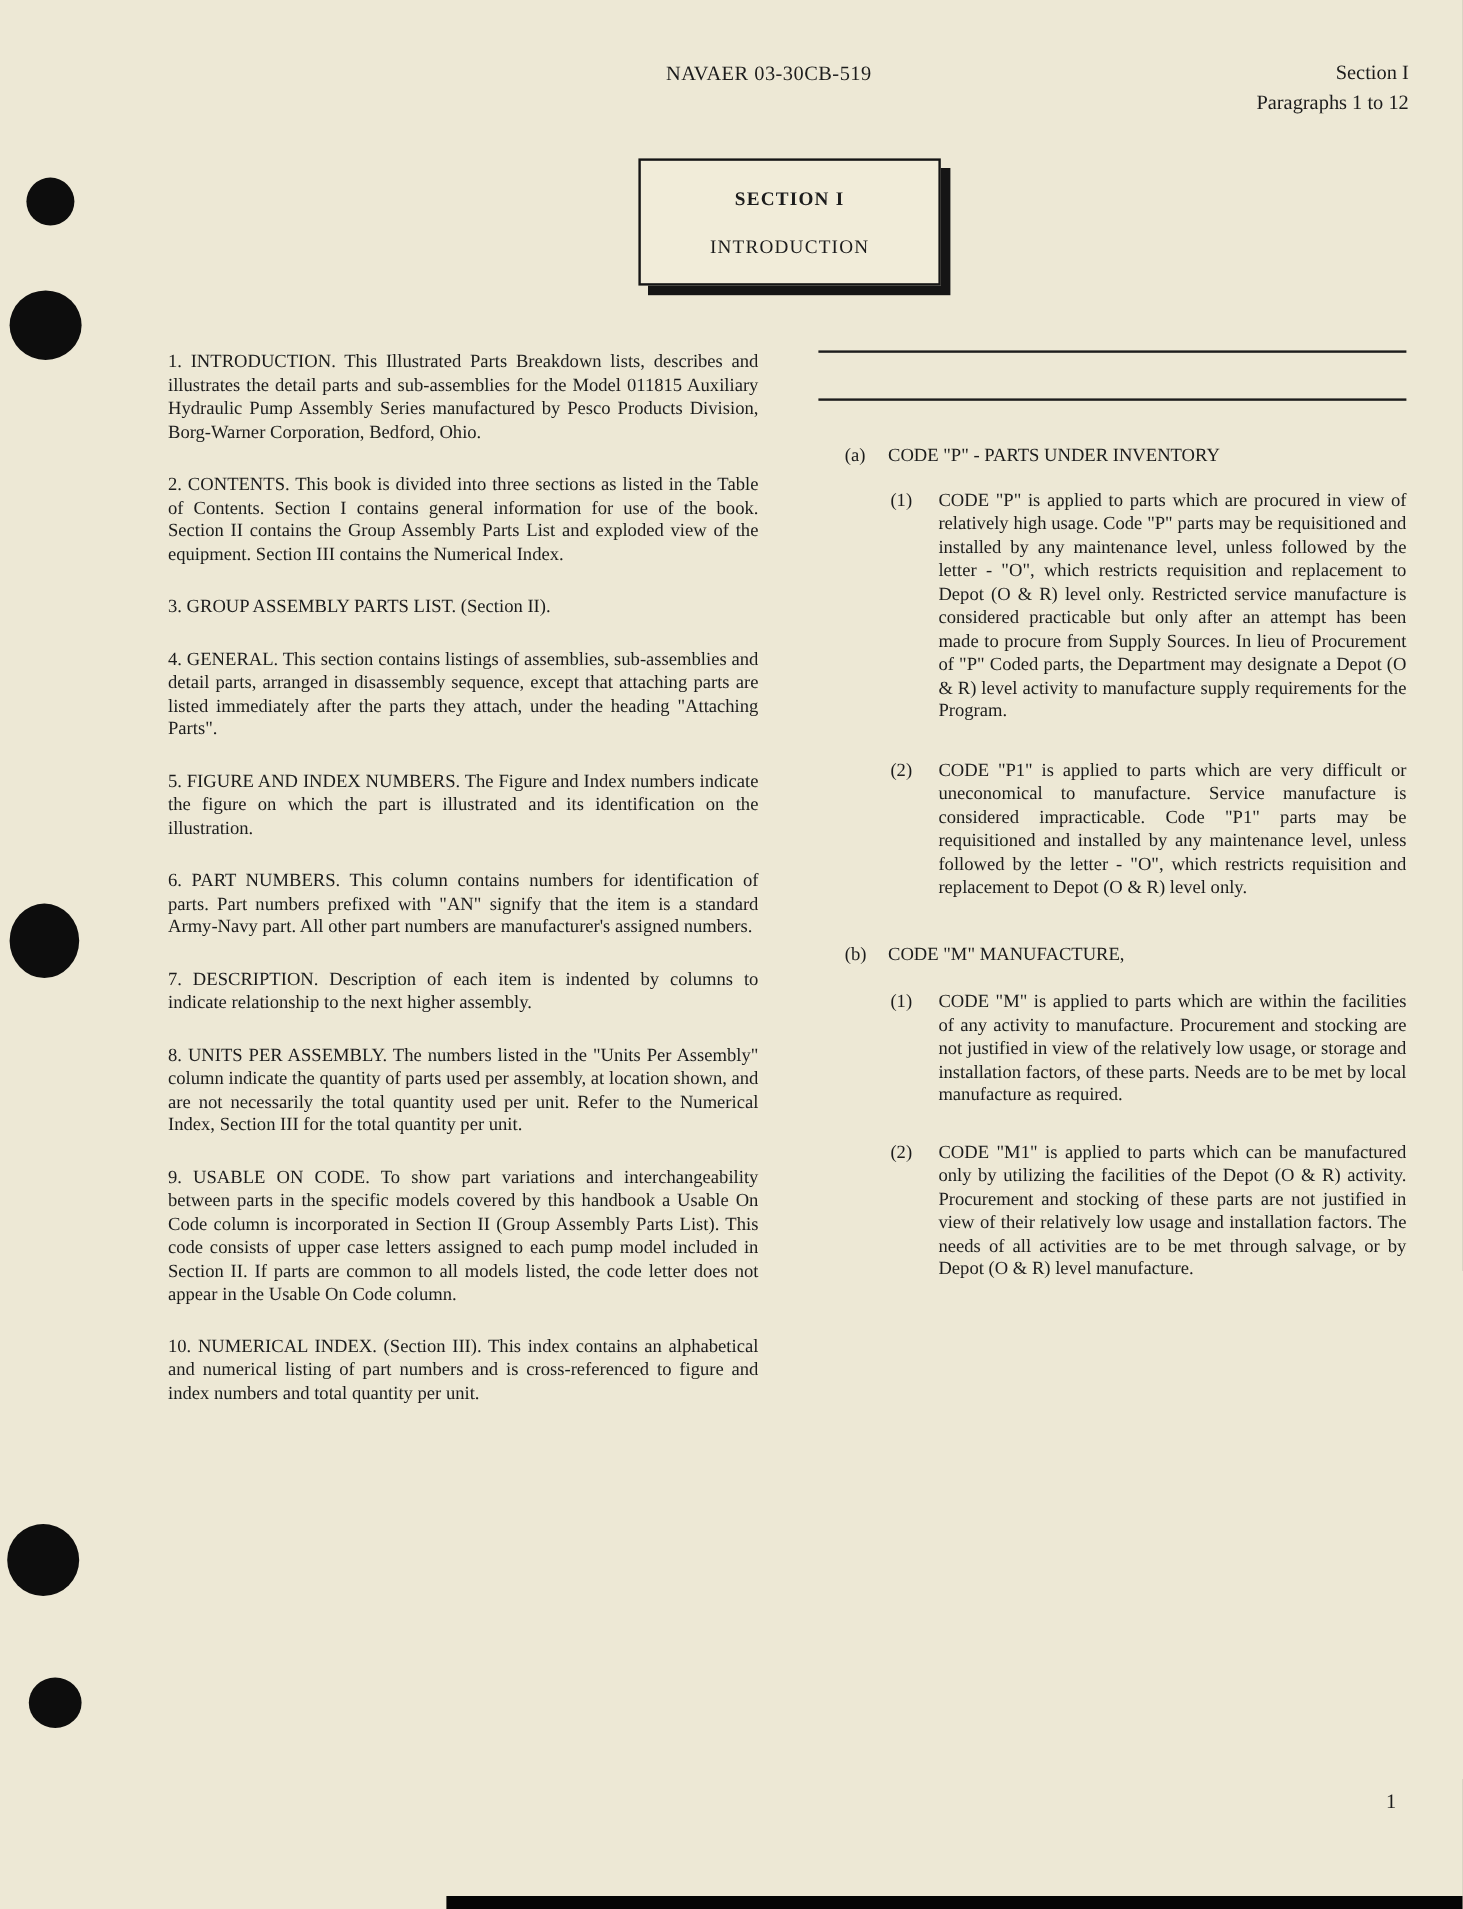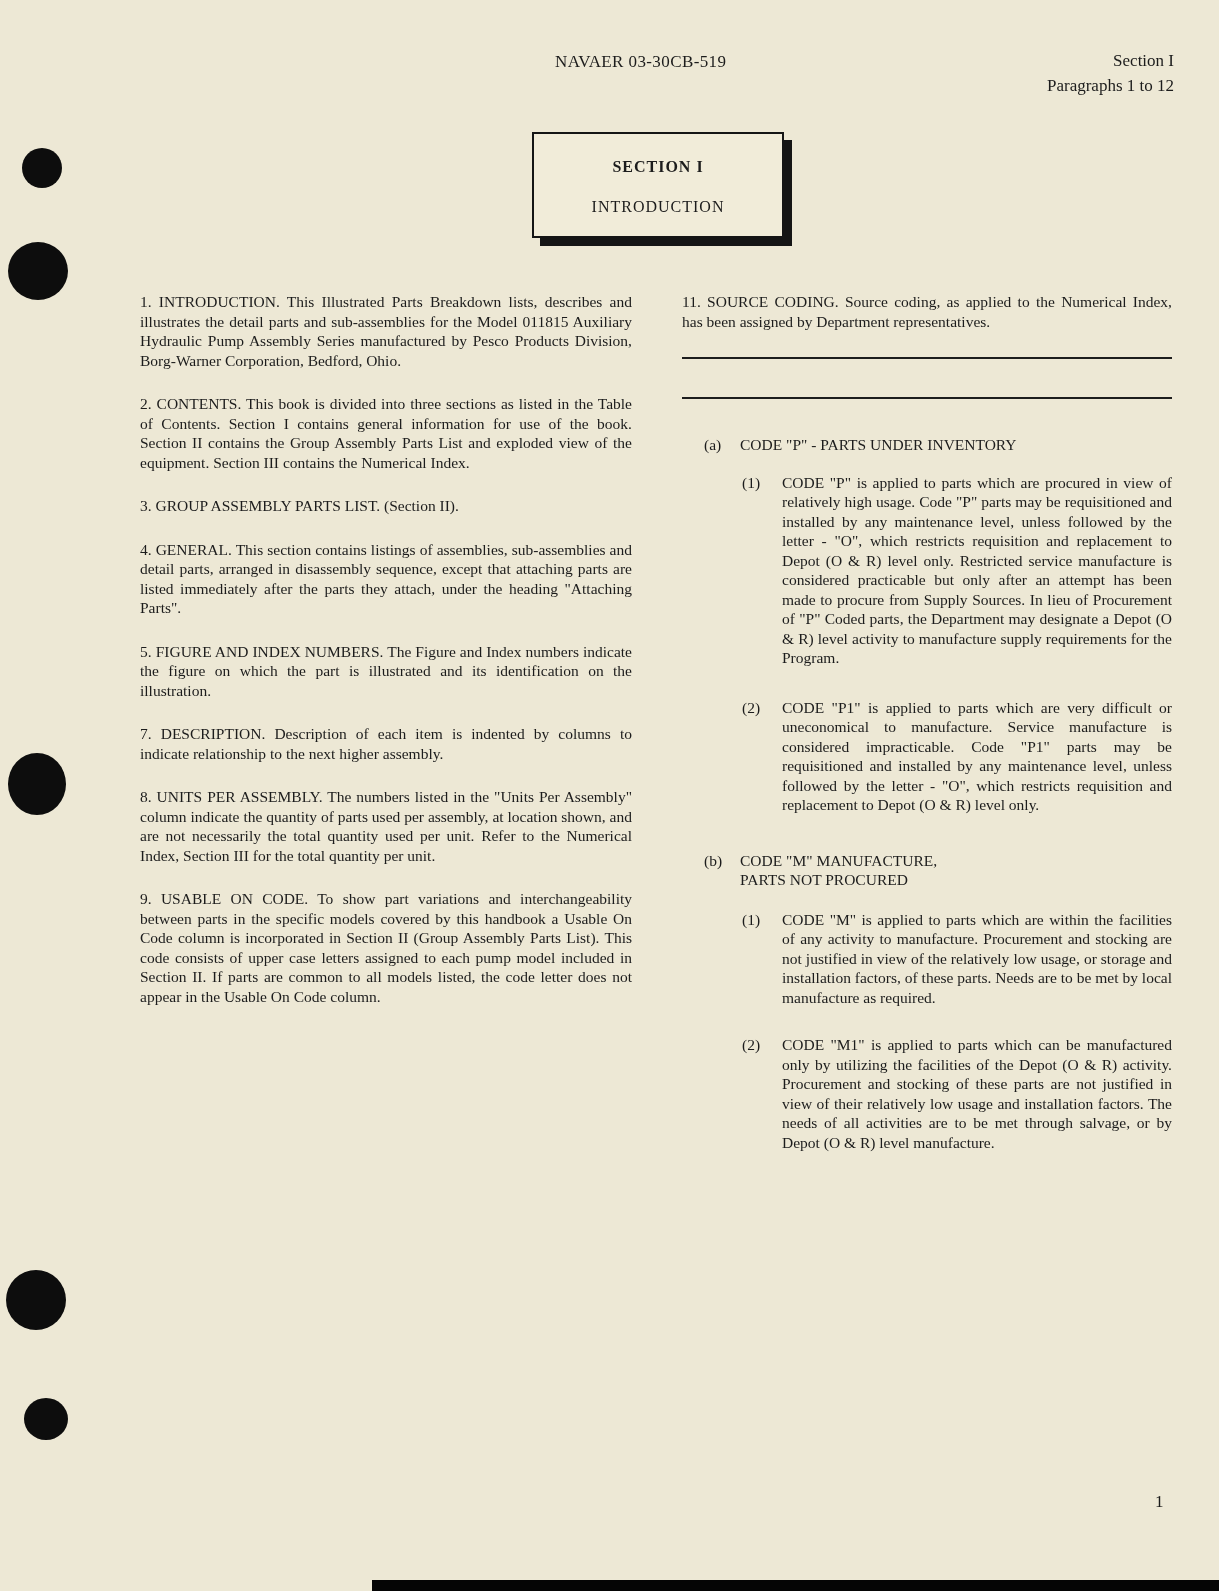--- a/index.html
+++ b/index.html
@@ -73,27 +73,28 @@
     <div class="tb1">SECTION I</div>
     <div class="tb2">INTRODUCTION</div>
   </div>
 
   <div class="col col-left">
     <p>1. INTRODUCTION. This Illustrated Parts Breakdown lists, describes and illustrates the detail parts and sub-assemblies for the Model 011815 Auxiliary Hydraulic Pump Assembly Series manufactured by Pesco Products Division, Borg-Warner Corporation, Bedford, Ohio.</p>
     <p>2. CONTENTS. This book is divided into three sections as listed in the Table of Contents. Section I contains general information for use of the book. Section II contains the Group Assembly Parts List and exploded view of the equipment. Section III contains the Numerical Index.</p>
     <p>3. GROUP ASSEMBLY PARTS LIST. (Section II).</p>
     <p>4. GENERAL. This section contains listings of assemblies, sub-assemblies and detail parts, arranged in disassembly sequence, except that attaching parts are listed immediately after the parts they attach, under the heading "Attaching Parts".</p>
     <p>5. FIGURE AND INDEX NUMBERS. The Figure and Index numbers indicate the figure on which the part is illustrated and its identification on the illustration.</p>
+    <p>6. PART NUMBERS. This column contains numbers for identification of parts. Part numbers prefixed with "AN" signify that the item is a standard Army-Navy part. All other part numbers are manufacturer's assigned numbers.</p>
     <p>7. DESCRIPTION. Description of each item is indented by columns to indicate relationship to the next higher assembly.</p>
     <p>8. UNITS PER ASSEMBLY. The numbers listed in the "Units Per Assembly" column indicate the quantity of parts used per assembly, at location shown, and are not necessarily the total quantity used per unit. Refer to the Numerical Index, Section III for the total quantity per unit.</p>
     <p>9. USABLE ON CODE. To show part variations and interchangeability between parts in the specific models covered by this handbook a Usable On Code column is incorporated in Section II (Group Assembly Parts List). This code consists of upper case letters assigned to each pump model included in Section II. If parts are common to all models listed, the code letter does not appear in the Usable On Code column.</p>
+    <p>10. NUMERICAL INDEX. (Section III). This index contains an alphabetical and numerical listing of part numbers and is cross-referenced to figure and index numbers and total quantity per unit.</p>
   </div>
 
   <div class="col col-right">
-    <p class="p11">11. SOURCE CODING. Source coding, as applied to the Numerical Index, has been assigned by Department representatives.</p>
 
     <div class="rule r1"></div>
 
 
     <div class="rule r2"></div>
 
     <div class="code-heading">
       <span class="lbl">(a)</span>
       <div>CODE "P" - PARTS UNDER INVENTORY</div>
     </div>
@@ -104,21 +105,20 @@
     </div>
 
     <div class="sub-item a2">
       <span class="lbl">(2)</span>
       <span>CODE "P1" is applied to parts which are very difficult or uneconomical to manufacture. Service manufacture is considered impracticable. Code "P1" parts may be requisitioned and installed by any maintenance level, unless followed by the letter - "O", which restricts requisition and replacement to Depot (O &amp; R) level only.</span>
     </div>
 
     <div class="code-heading b">
       <span class="lbl">(b)</span>
       <div>CODE "M" MANUFACTURE,</div>
-      <div>PARTS NOT PROCURED</div>
     </div>
 
     <div class="sub-item b1">
       <span class="lbl">(1)</span>
       <span>CODE "M" is applied to parts which are within the facilities of any activity to manufacture. Procurement and stocking are not justified in view of the relatively low usage, or storage and installation factors, of these parts. Needs are to be met by local manufacture as required.</span>
     </div>
 
     <div class="sub-item b2">
       <span class="lbl">(2)</span>
       <span>CODE "M1" is applied to parts which can be manufactured only by utilizing the facilities of the Depot (O &amp; R) activity. Procurement and stocking of these parts are not justified in view of their relatively low usage and installation factors. The needs of all activities are to be met through salvage, or by Depot (O &amp; R) level manufacture.</span>

